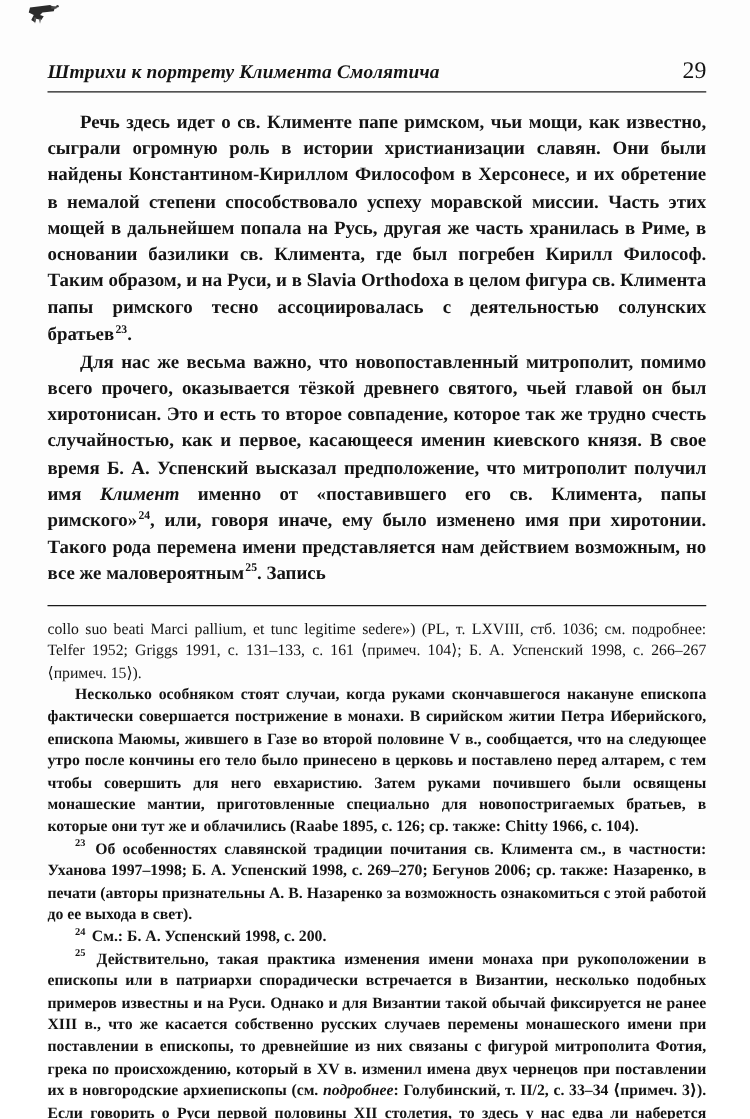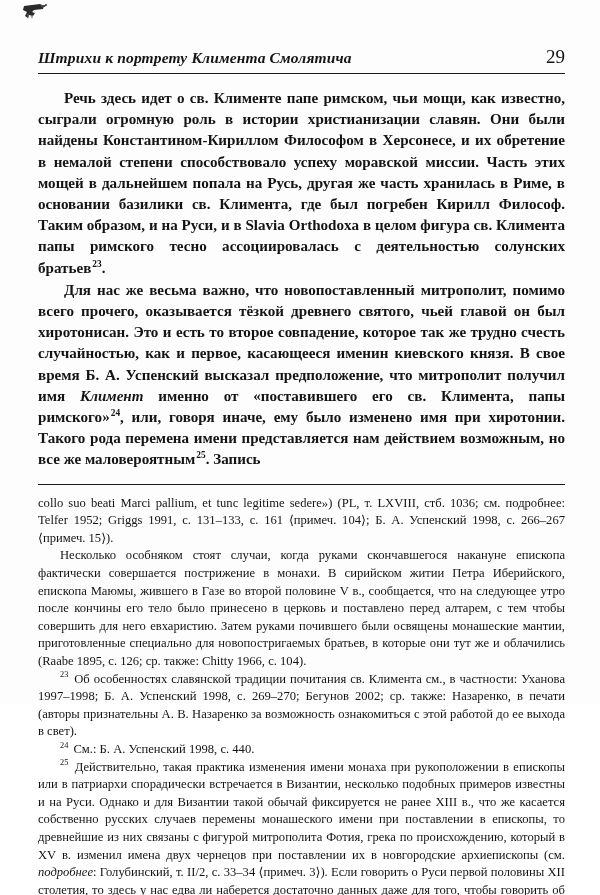--- a/index.html
+++ b/index.html
@@ -112,20 +112,21 @@
     font-size: 12.6px;
     line-height: 17.6px;
     text-align: justify;
     text-justify: inter-word;
   }
   .footnotes p {
     margin: 0;
   }
   .footnotes p.indent {
     text-indent: 22px;
+    font-weight: bold;
   }
   .footnotes p.cont {
     text-indent: 0;
   }
   .footnotes .fn-num {
     font-size: 0.66em;
     vertical-align: super;
     line-height: 0;
     padding-right: 2px;
   }
@@ -163,22 +164,22 @@
     </div>
 
     <div class="fn-rule"></div>
 
     <div class="footnotes">
 
       <p class="cont"><span>collo suo beati Marci pallium, et tunc legitime sedere») (PL, т. LXVIII, стб. 1036; см. подробнее: Telfer 1952; Griggs 1991, с. 131–133, с. 161 ⟨примеч. 104⟩; Б. А. Успенский 1998, с. 266–267 ⟨примеч. 15⟩).</span></p>
 
       <p class="indent"><span>Несколько особняком стоят случаи, когда руками скончавшегося накануне епископа фактически совершается пострижение в монахи. В сирийском житии Петра Иберийского, епископа Маюмы, жившего в Газе во второй половине V в., сообщается, что на следующее утро после кончины его тело было принесено в церковь и поставлено перед алтарем, с тем чтобы совершить для него евхаристию. Затем руками почившего были освящены монашеские мантии, приготовленные специально для новопостригаемых братьев, в которые они тут же и облачились (Raabe 1895, с. 126; ср. также: Chitty 1966, с. 104).</span></p>
 
-      <p class="indent"><span class="fn-num">23</span><span> Об особенностях славянской традиции почитания св. Климента см., в частности: Уханова 1997–1998; Б. А. Успенский 1998, с. 269–270; Бегунов 2002; ср. также: Назаренко, в печати (авторы признательны А. В. Назаренко за возможность ознакомиться с этой работой до ее выхода в свет).</span></p>
+      <p class="indent"><span class="fn-num">23</span><span> Об особенностях славянской традиции почитания св. Климента см., в частности: Уханова 1997–1998; Б. А. Успенский 1998, с. 269–270; Бегунов 2006; ср. также: Назаренко, в печати (авторы признательны А. В. Назаренко за возможность ознакомиться с этой работой до ее выхода в свет).</span></p>
 
-      <p class="indent"><span class="fn-num">24</span><span> См.: Б. А. Успенский 1998, с. 440.</span></p>
+      <p class="indent"><span class="fn-num">24</span><span> См.: Б. А. Успенский 1998, с. 200.</span></p>
 
       <p class="indent"><span class="fn-num">25</span><span> Действительно, такая практика изменения имени монаха при рукоположении в епископы или в патриархи спорадически встречается в Византии, несколько подобных примеров известны и на Руси. Однако и для Византии такой обычай фиксируется не ранее XIII в., что же касается собственно русских случаев перемены монашеского имени при поставлении в епископы, то древнейшие из них связаны с фигурой митрополита Фотия, грека по происхождению, который в XV в. изменил имена двух чернецов при поставлении их в новгородские архиепископы (см. </span><span class="it">подробнее</span><span>: Голубинский, т. II/2, с. 33–34 ⟨примеч. 3⟩). Если говорить о Руси первой половины XII столетия, то здесь у нас едва ли наберется достаточно данных даже для того, чтобы говорить об устойчивой практике переименования при</span></p>
 
     </div>
 
   </div>
 </div>
 
 </body></html>

